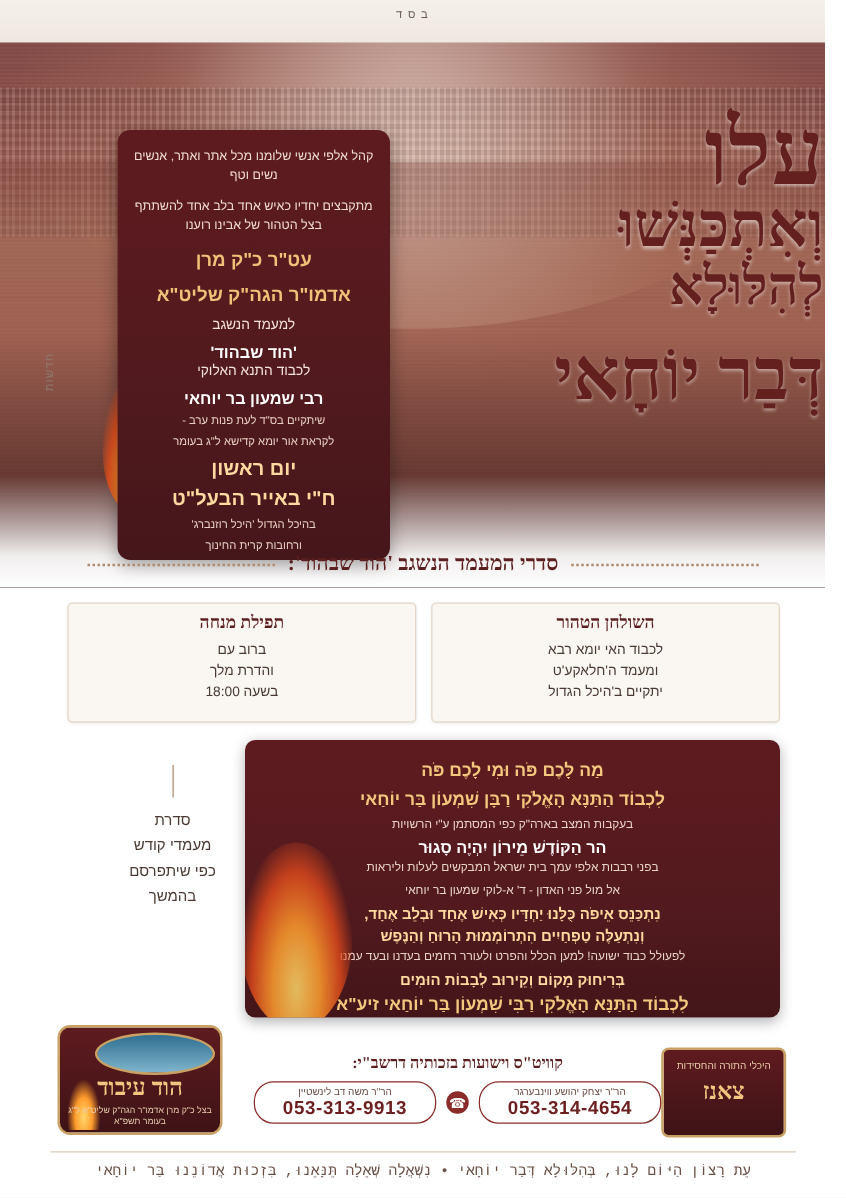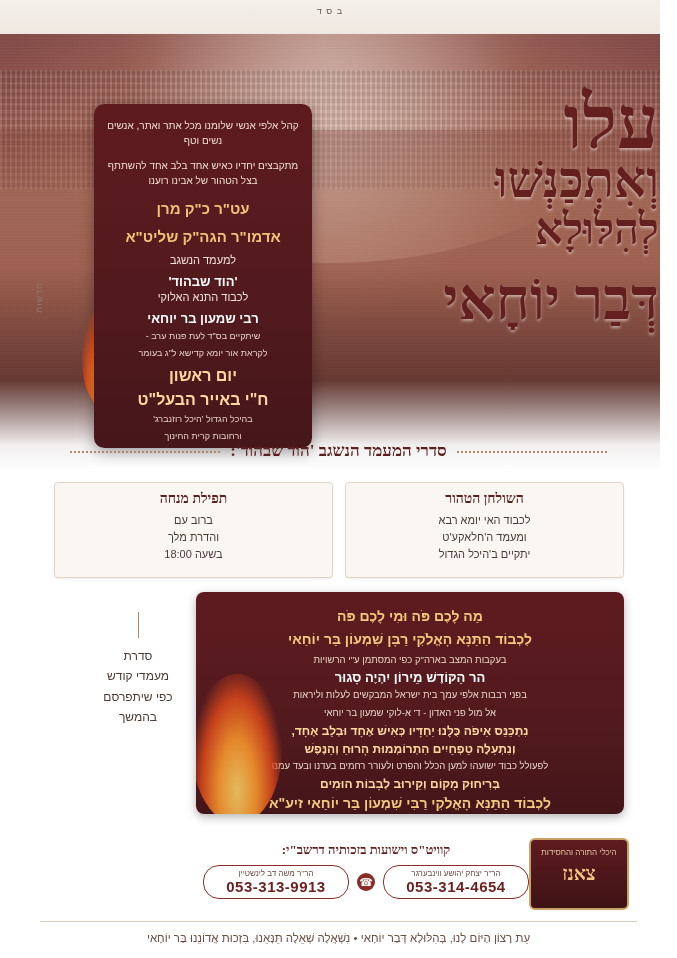--- a/index.html
+++ b/index.html
@@ -187,21 +187,21 @@
   }
   .pill .nm{font-size:8px;color:#6b4a42;}
   .pill .ph{font-size:15px;color:#6d1f1f;font-weight:bold;letter-spacing:.5px;font-family:"Liberation Sans",sans-serif;direction:ltr;}
   .phone-icon{
     width:18px;height:18px;border-radius:50%;background:#8a2d2a;color:#fff;
     display:flex;align-items:center;justify-content:center;font-size:11px;
   }
   
   .footer{
     position:absolute;left:0;bottom:14px;width:100%;text-align:center;
-    font-size:11.5px;color:#6a4f44;font-family:Liberation Sans, sans-serif;
+    font-size:11.5px;color:#6a4f44;font-family:Liberation Mono, monospace;
   }
   .footer-rule{
     position:absolute;left:40px;bottom:36px;width:597px;height:0;
     border-top:1px solid #d9cbbb;
   }
 </style>
 </head>
 <body>
 
 <div class="poster">
@@ -277,20 +277,28 @@
     <p class="r-white">הר הַקּוֹדֶשׁ מֵירוֹן יִהְיֶה סָגוּר</p>
     <p class="r-sm">בפני רבבות אלפי עמך בית ישראל המבקשים לעלות וליראות</p>
     <p class="r-sm">אל מול פני האדון - ד' א-לוקי שמעון בר יוחאי</p>
     <p class="r-hl">נִתְכַּנֵּס אֵיפֹה כֻּלָּנוּ יַחְדָּיו כְּאִישׁ אֶחָד וּבְלֵב אֶחָד,</p>
     <p class="r-hl">וְנִתְעַלֶּה טַפְחַיִים הִתְרוֹמְמוּת הָרוּחַ וְהַנֶּפֶשׁ</p>
     <p class="r-sm">לפעולל כבוד ישועה! למען הכלל והפרט ולעורר רחמים בעדנו ובעד עמנו</p>
     <p class="r-hl">בְּרִיחוּק מָקוֹם וְקֵירוּב לְבָבוֹת הוּמִים</p>
     <p class="r-gold">לִכְבוֹד הַתַּנָּא הָאֱלֹקִי רַבִּי שִׁמְעוֹן בַּר יוֹחַאי זיע"א</p>
   </div>
 
+  <div class="emblem-left">
+    <div class="shield"></div>
+    <div class="oval"></div>
+    <div class="eflame"></div>
+    <div class="etext">הוד עיבוד</div>
+    <div class="esub">בצל כ"ק מרן אדמו"ר הגה"ק שליט"א
+ל"ג בעומר תשפ"א</div>
+  </div>
 
   <div class="emblem-right">
     <div class="t1">היכלי
 התורה
 והחסידות</div>
     <div class="t2">צאנז</div>
   </div>
 
   <div class="contact">
     <div class="c-title">קוויט"ס וישועות בזכותיה דרשב"י:</div>

